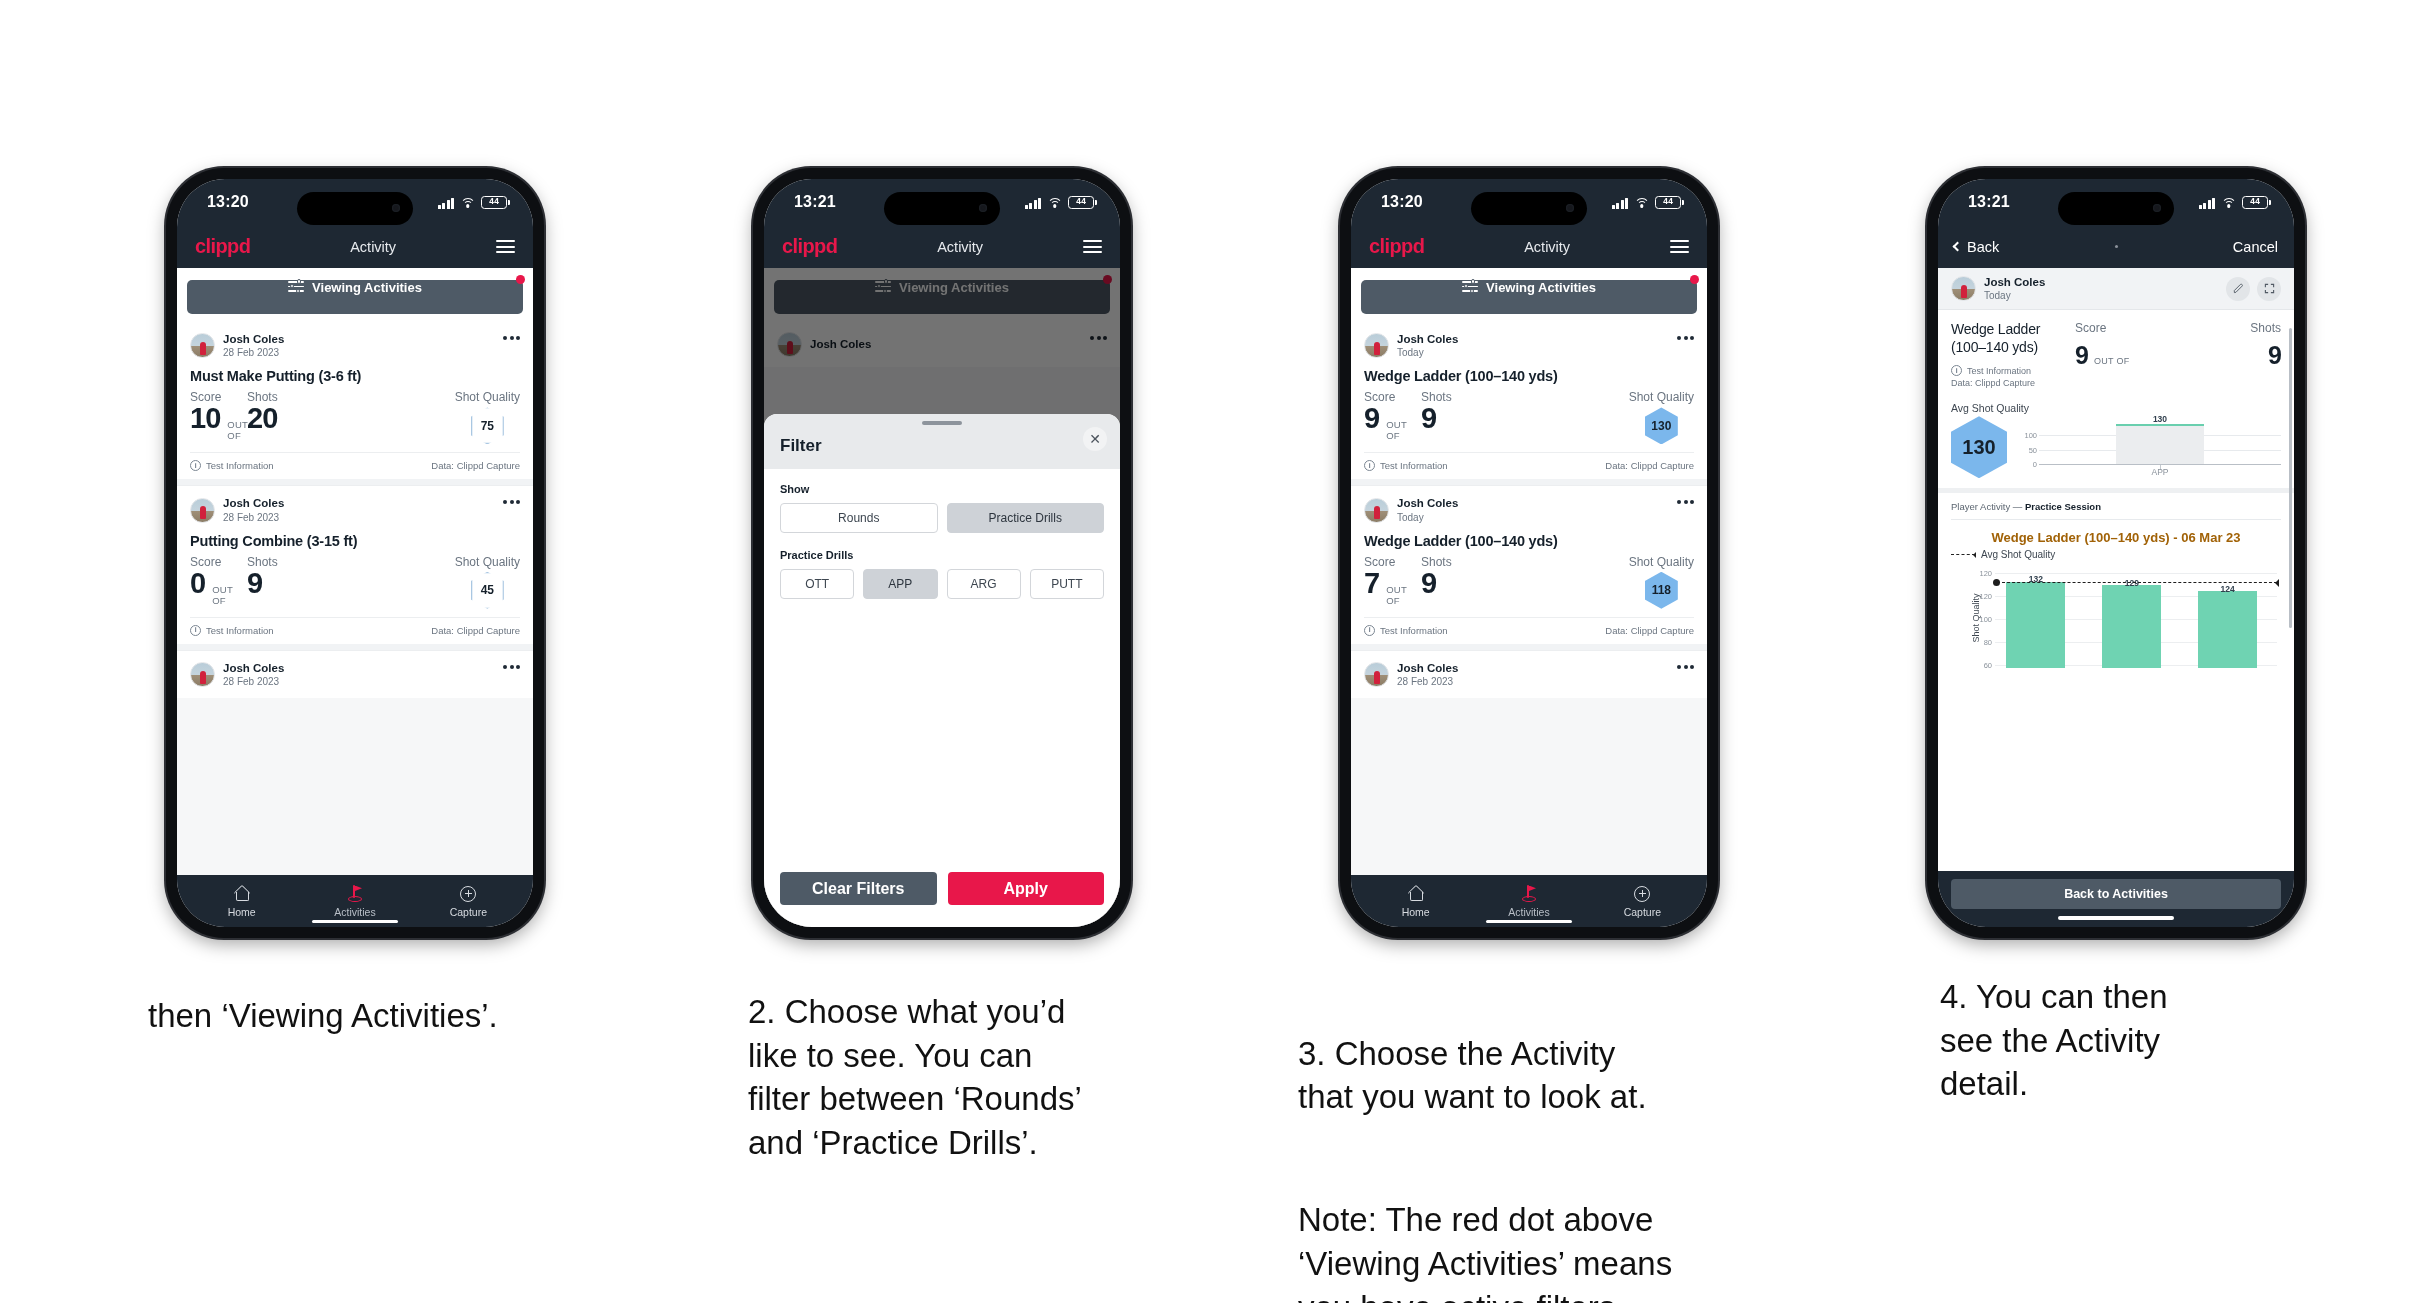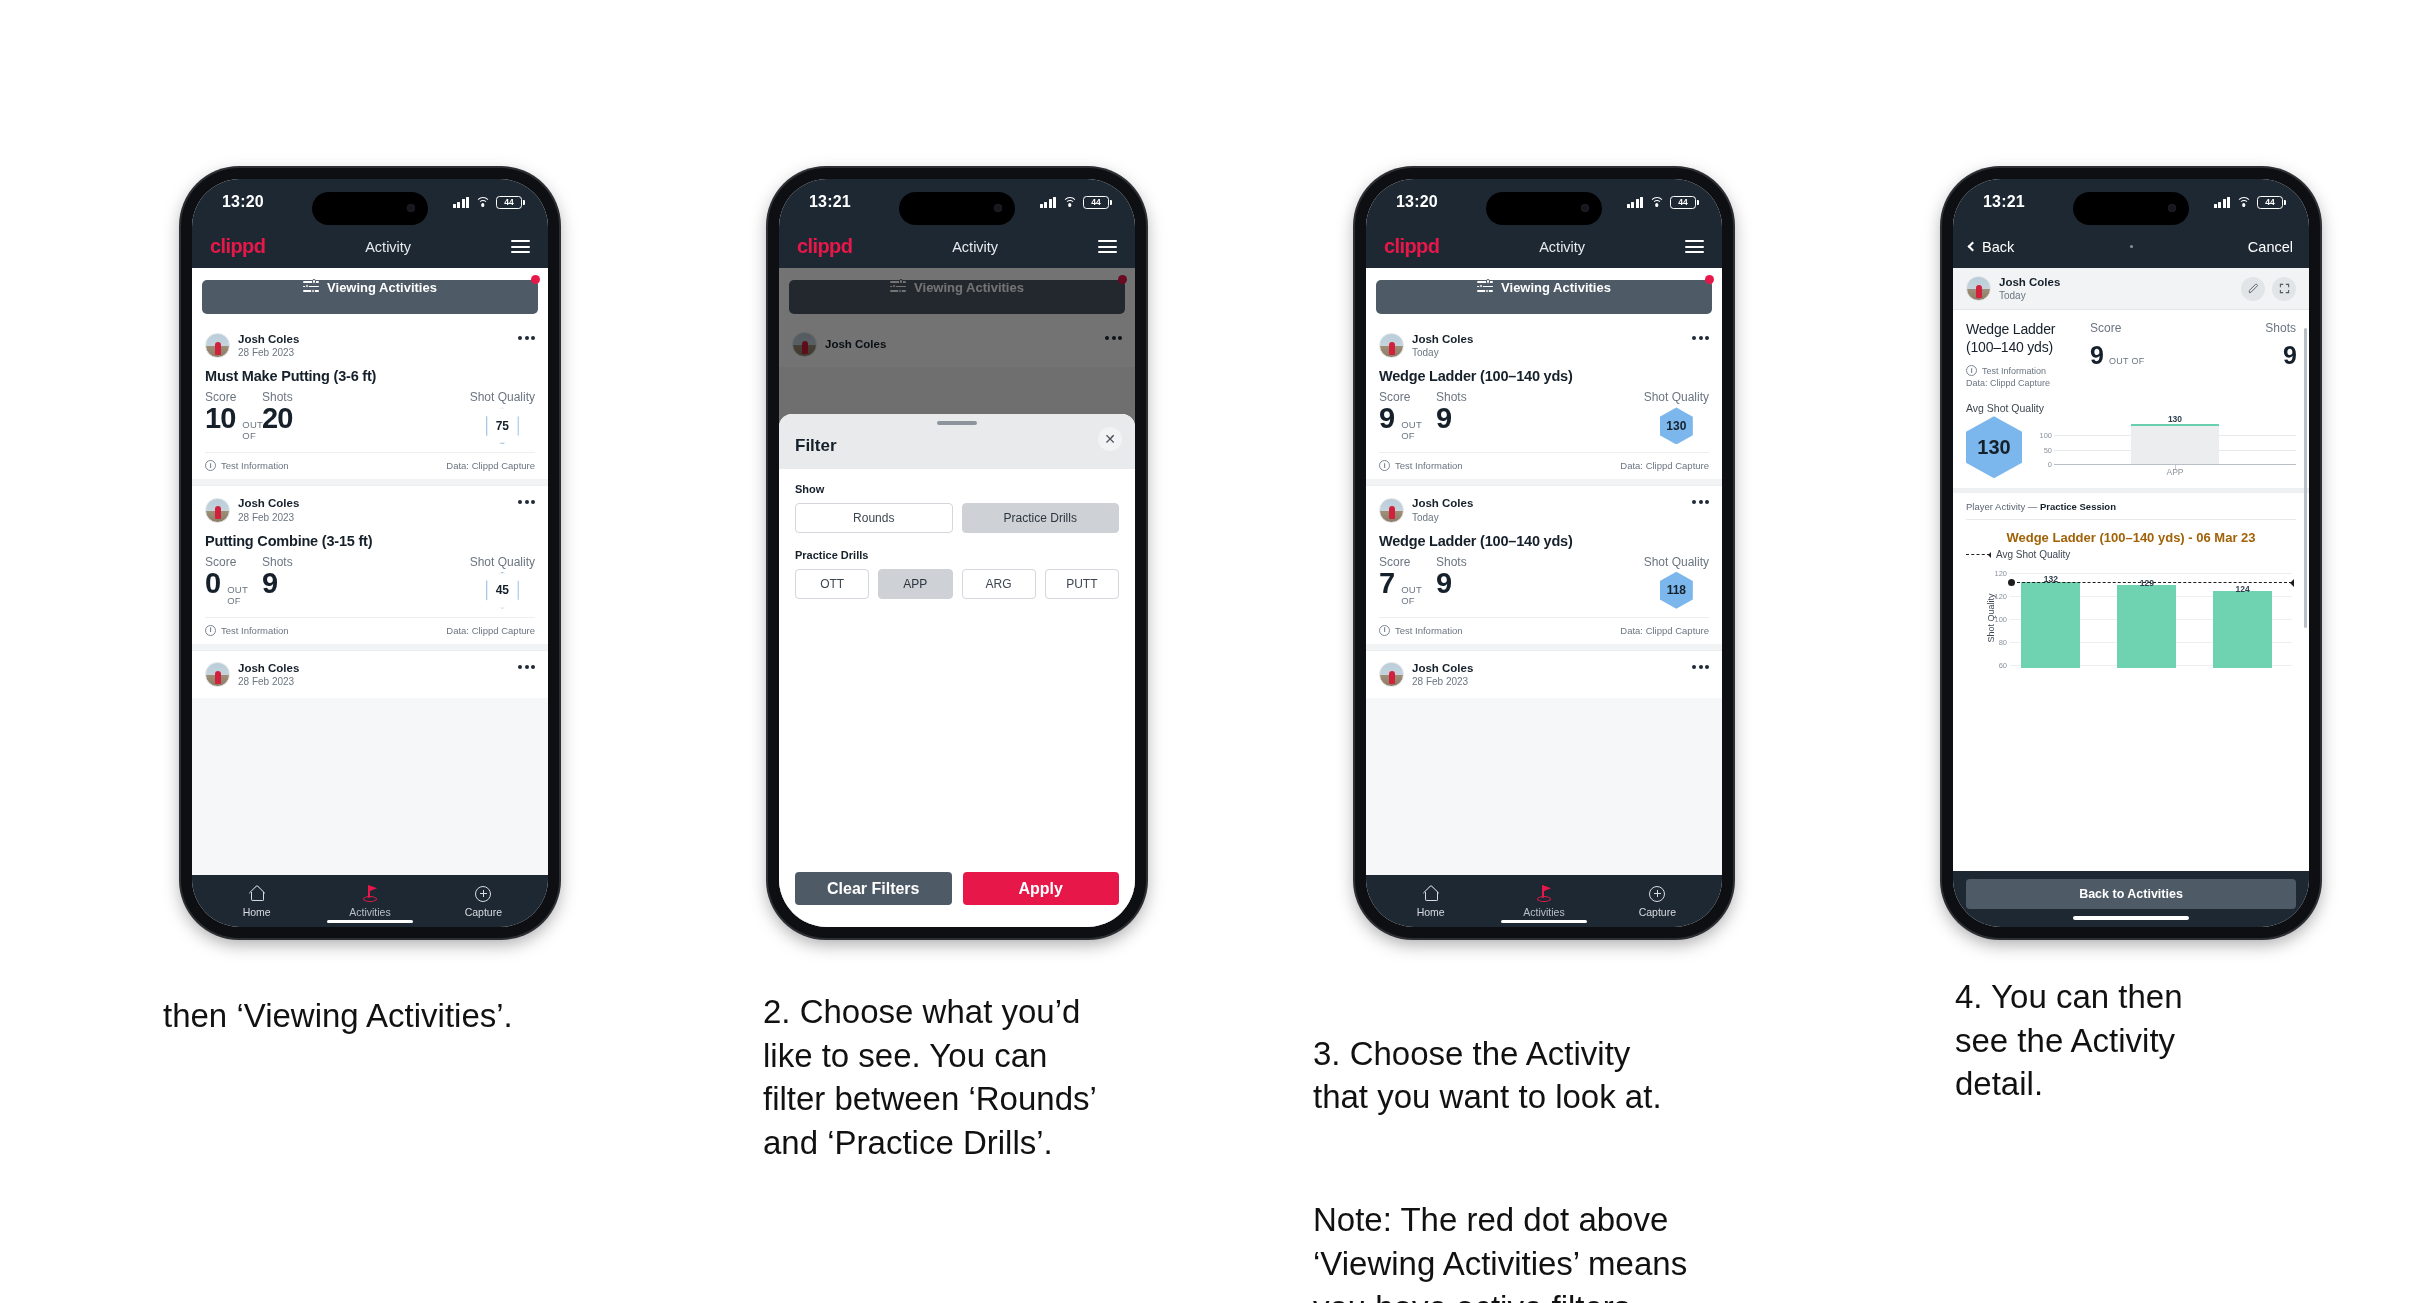--- a/index.html
+++ b/index.html
@@ -2,21 +2,21 @@
 <html><head>
 <meta charset="utf-8">
 <style>
   * { box-sizing: border-box; margin: 0; padding: 0; }
   html, body {
     width: 2423px; height: 1303px;
     background: #ffffff;
     font-family: "Liberation Sans", sans-serif;
     overflow: hidden;
   }
-  .stage { position: relative; width: 2127px; height: 1303px; margin-left: 15px; }
+  .stage { position: relative; width: 2127px; height: 1303px; }
 
   
   .phone { position: absolute; width: 378px; height: 770px; }
   .phone .body {
     position: absolute; inset: 0;
     background: #0d0f12;
     border-radius: 58px;
     padding: 11px;
     box-shadow: 0 0 0 2px #2d2f34, 0 6px 18px rgba(0,0,0,.35);
   }
@@ -35,21 +35,21 @@
     box-shadow: inset 0 0 2px #2a3038;
   }
 
   
   .statusbar {
     height: 46px; background: #1e2833; color: #fff;
     display:flex; align-items:center; justify-content:space-between;
     padding: 0 26px 0 30px; flex: 0 0 auto; position: relative; z-index: 30;
   }
   .sb-time { font-size: 16px; font-weight: 700; letter-spacing: .2px; }
-  .sb-right { display:flex; align-items:center; gap:6px; }
+  .sb-right { display:flex; align-items:flex-end; gap:6px;font-family:Liberation Mono, monospace; }
   .bars { display:flex; align-items:flex-end; gap:1.5px; height:11px; }
   .bars i { width:3px; background:#fff; border-radius:.5px; display:block; }
   .bars i:nth-child(1){height:4px}.bars i:nth-child(2){height:6px}
   .bars i:nth-child(3){height:8.5px}.bars i:nth-child(4){height:11px}
   .wifi { position:relative; width:15px; height:11px; }
   .wifi span { position:absolute; left:50%; transform:translateX(-50%);
     border:1.6px solid #fff; border-bottom-color:transparent;
     border-left-color:transparent; border-right-color:transparent; border-radius:50%; }
   .wifi span:nth-child(1){ width:15px;height:15px; top:0; }
   .wifi span:nth-child(2){ width:9px;height:9px; top:3px; }

